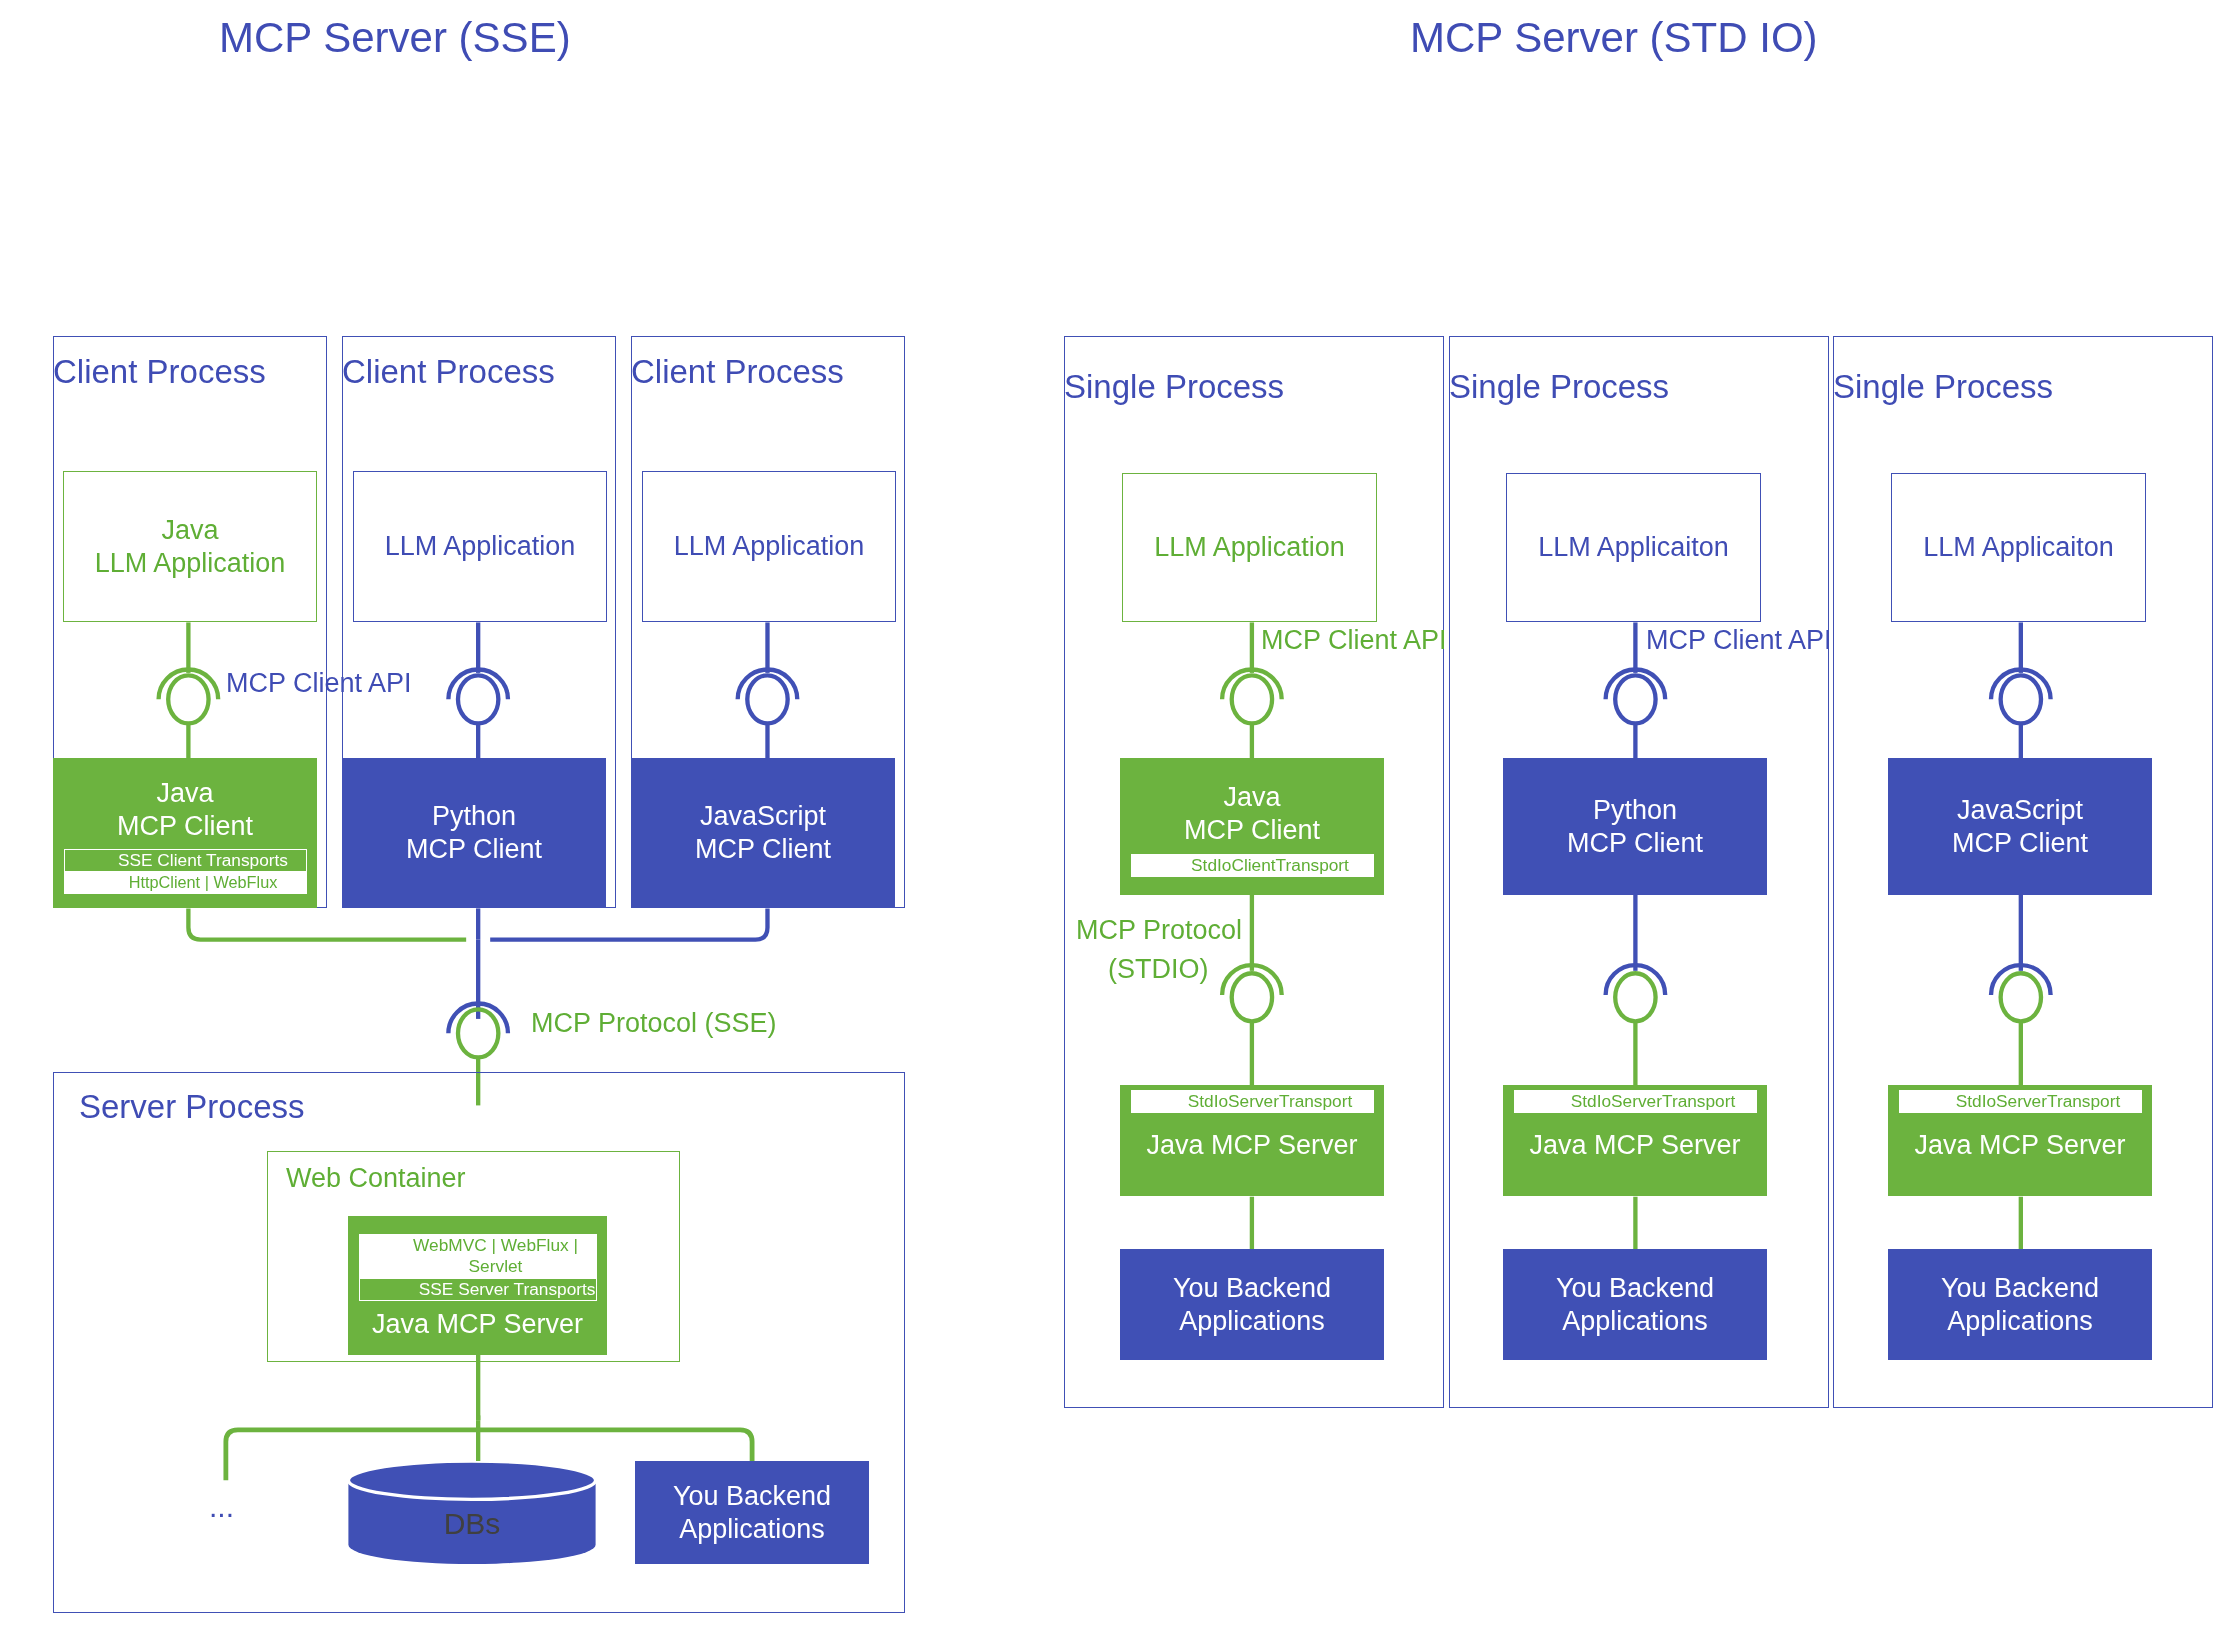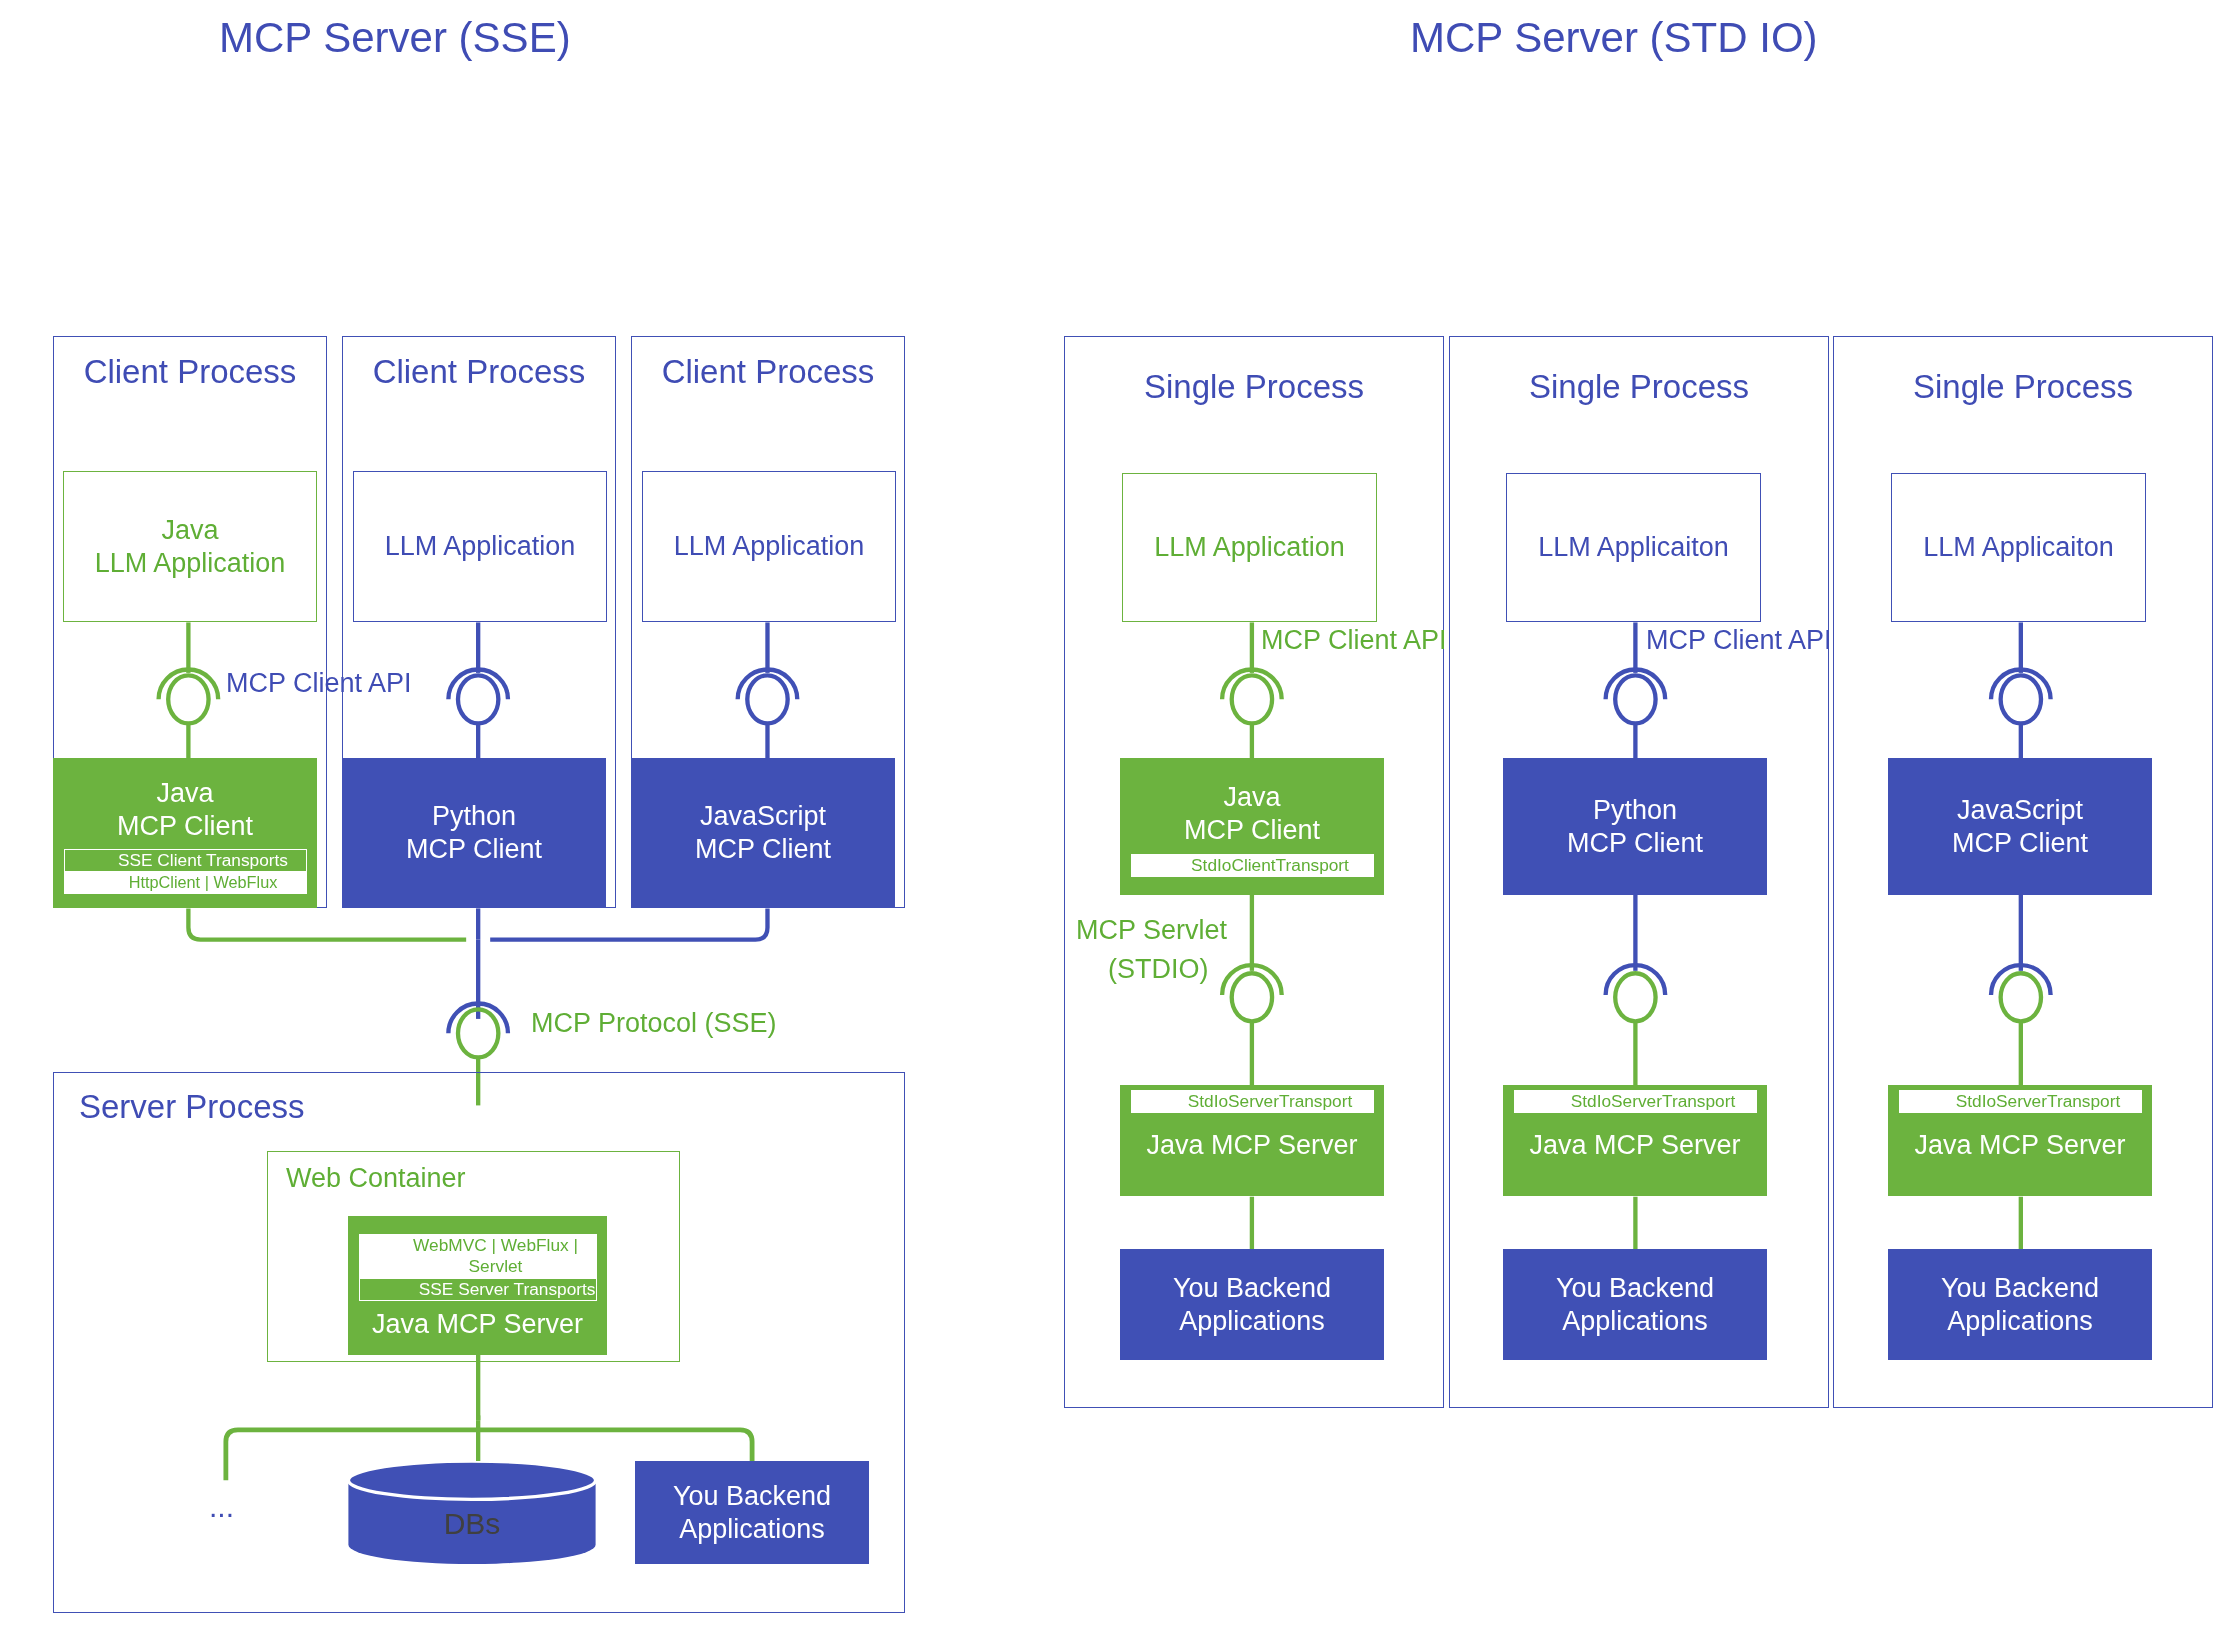--- a/index.html
+++ b/index.html
@@ -1,20 +1,20 @@
 <!DOCTYPE html>
 <html style="font-size:7.7px"><head>
 <meta charset="utf-8">
 <style>
   html,body{margin:0;padding:0;background:#ffffff;}
   body{width:2239px;height:1650px;position:relative;font-family:"Liberation Sans",sans-serif;overflow:hidden;}
   .abs{position:absolute;}
   .ttl{font-size:42px;color:#3F4CB4;white-space:nowrap;}
   .proc{border:1.9px solid #4050B5;box-sizing:border-box;}
-  .proclbl{font-size:33px;color:#3F4CB4;text-align:center;white-space:nowrap;}
+  .proclbl{font-size:33px;color:#3F4CB4;text-align:left;white-space:nowrap;}
   .bx{box-sizing:border-box;display:flex;flex-direction:column;align-items:center;justify-content:center;text-align:center;line-height:1.22;}
   .ob-g{border:1.9px solid #6CB33F;color:#5FAE35;background:#fff;}
   .ob-b{border:1.9px solid #4050B5;color:#3F4CB4;background:#fff;}
   .fil-g{background:#6CB33F;color:#fff;}
   .fil-b{background:#4050B5;color:#fff;}
   .f56{font-size:27px;}
   .f62{font-size:30px;}
   .lbl-g{color:#5FAE35;}
   .lbl-b{color:#3F4CB4;}
   .strip{box-sizing:border-box;width:calc(100% - 21px);padding-left:36px;}
@@ -160,21 +160,21 @@
 <div class="abs proclbl" style="left:1064px;top:368px;width:380px;">Single Process</div>
 <div class="abs bx ob-g" style="left:1122px;top:473px;width:255px;height:149px;">
   <div class="f56">LLM Application</div>
 </div>
 <div class="abs lab f56 lbl-g" style="left:1261px;top:625px;">MCP Client API</div>
 <div class="abs bx fil-g" style="left:1120px;top:758px;width:264px;height:137px;padding-top:4.8px;">
   <div class="f56">Java</div>
   <div class="f56" style="margin-bottom:7.7px;">MCP Client</div>
   <div class="strip strip-w f36">StdIoClientTransport</div>
 </div>
-<div class="abs lab f56 lbl-g" style="left:1076px;top:915px;">MCP Servlet</div>
+<div class="abs lab f56 lbl-g" style="left:1076px;top:915px;">MCP Protocol</div>
 <div class="abs lab f56 lbl-g" style="left:1108px;top:954px;">(STDIO)</div>
 <div class="abs bx fil-g" style="left:1120px;top:1085px;width:264px;height:111px;padding-top:4.8px;justify-content:flex-start;">
   <div class="strip strip-w f36" style="margin-bottom:16.3px;">StdIoServerTransport</div>
   <div class="f56">Java MCP Server</div>
 </div>
 <div class="abs bx fil-b" style="left:1120px;top:1249px;width:264px;height:111px;">
   <div class="f56">You Backend</div>
   <div class="f56">Applications</div>
 </div>
 

